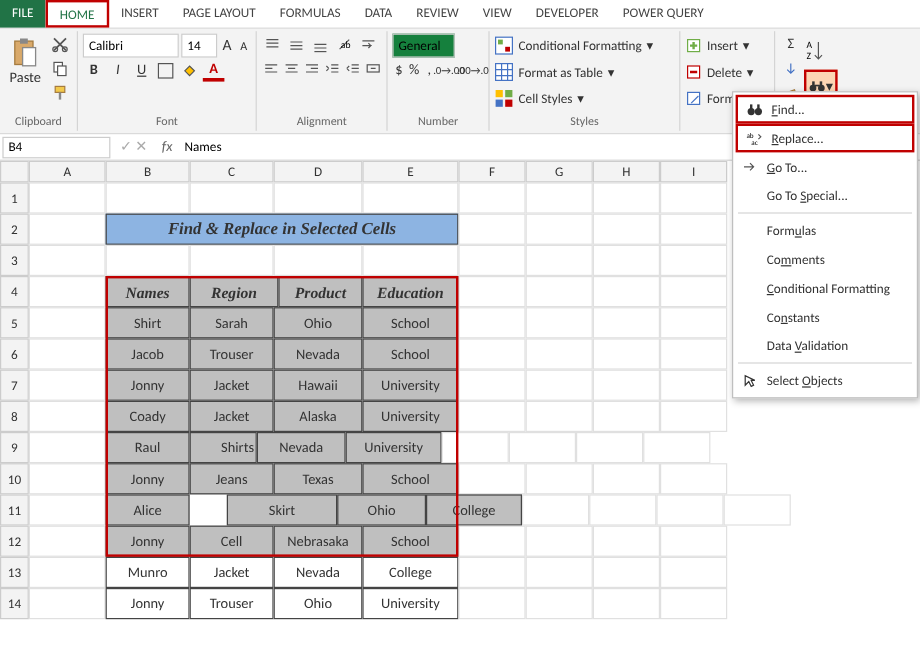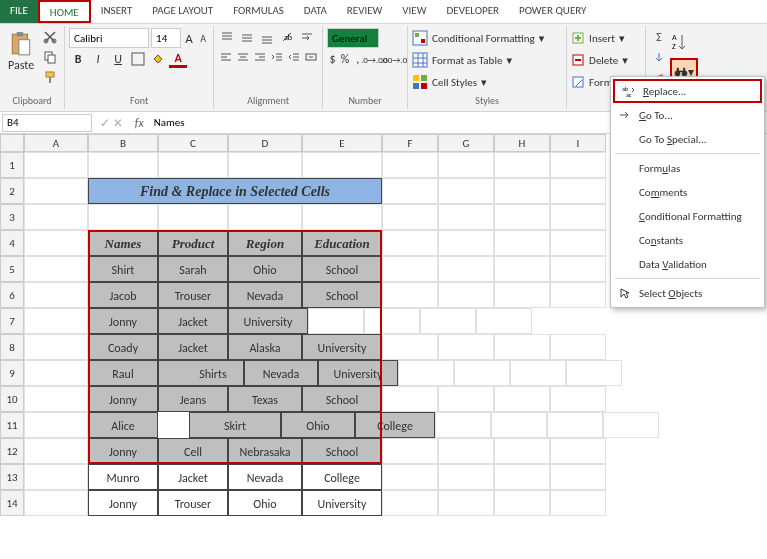--- a/index.html
+++ b/index.html
@@ -386,22 +386,22 @@
           <div class="cell" style="width: 74px;"></div>
           <div class="cell" style="width: 80px;"></div>
           <div class="cell" style="width: 56px;"></div>
           <div class="cell" style="width: 56px;"></div>
           <div class="cell" style="width: 56px;"></div>
           <div class="cell" style="width: 56px;"></div>
         </div>
         <div class="cellrow">
           <div class="cell" style="width: 64px;"></div>
           <div class="cell hdr-cell" style="width: 70px;">Names</div>
+          <div class="cell hdr-cell" style="width: 74px;">Region</div>
           <div class="cell hdr-cell" style="width: 70px;">Product</div>
-          <div class="cell hdr-cell" style="width: 74px;">Region</div>
           <div class="cell hdr-cell" style="width: 80px;">Education</div>
           <div class="cell" style="width: 56px;"></div>
           <div class="cell" style="width: 56px;"></div>
           <div class="cell" style="width: 56px;"></div>
           <div class="cell" style="width: 56px;"></div>
         </div>
         <div class="cellrow">
           <div class="cell" style="width: 64px;"></div>
           <div class="cell data-cell" style="width: 70px;">Shirt</div>
           <div class="cell data-cell" style="width: 70px;">Sarah</div>
@@ -420,41 +420,42 @@
           <div class="cell data-cell" style="width: 80px;">School</div>
           <div class="cell" style="width: 56px;"></div>
           <div class="cell" style="width: 56px;"></div>
           <div class="cell" style="width: 56px;"></div>
           <div class="cell" style="width: 56px;"></div>
         </div>
         <div class="cellrow">
           <div class="cell" style="width: 64px;"></div>
           <div class="cell data-cell" style="width: 70px;">Jonny</div>
           <div class="cell data-cell" style="width: 70px;">Jacket</div>
+          <div class="cell data-cell" style="width: 74px;">Hawaii</div>
           <div class="cell data-cell" style="width: 80px;">University</div>
           <div class="cell" style="width: 56px;"></div>
           <div class="cell" style="width: 56px;"></div>
           <div class="cell" style="width: 56px;"></div>
           <div class="cell" style="width: 56px;"></div>
         </div>
         <div class="cellrow">
           <div class="cell" style="width: 64px;"></div>
           <div class="cell data-cell" style="width: 70px;">Coady</div>
           <div class="cell data-cell" style="width: 70px;">Jacket</div>
           <div class="cell data-cell" style="width: 74px;">Alaska</div>
           <div class="cell data-cell" style="width: 80px;">University</div>
           <div class="cell" style="width: 56px;"></div>
           <div class="cell" style="width: 56px;"></div>
           <div class="cell" style="width: 56px;"></div>
           <div class="cell" style="width: 56px;"></div>
         </div>
         <div class="cellrow">
           <div class="cell" style="width: 64px;"></div>
           <div class="cell data-cell" style="width: 70px;">Raul</div>
-          <div class="cell data-cell" style="width: 86px; padding-left: 24px;">Shirts</div>
+          <div class="cell data-cell" style="width: 56px; padding-left: 24px;">Shirts</div>
           <div class="cell data-cell" style="width: 74px;">Nevada</div>
           <div class="cell data-cell" style="width: 80px;">University</div>
           <div class="cell" style="width: 56px;"></div>
           <div class="cell" style="width: 56px;"></div>
           <div class="cell" style="width: 56px;"></div>
           <div class="cell" style="width: 56px;"></div>
         </div>
         <div class="cellrow">
           <div class="cell" style="width: 64px;"></div>
           <div class="cell data-cell" style="width: 70px;">Jonny</div>
@@ -510,20 +511,31 @@
           <div class="cell" style="width: 56px;"></div>
           <div class="cell" style="width: 56px;"></div>
         </div>
       </div>
   </div>
 
   <div class="red-frame" style="left:88px;top:96px;width:294px;height:234px"></div>
 </div>
 
 <div class="dropdown">
+  <div class="dd-item hl">
+    <span class="dd-icon">
+        <svg width="14" height="12" viewBox="0 0 14 12">
+          <circle cx="4" cy="8" r="3" fill="#333"></circle>
+          <circle cx="10" cy="8" r="3" fill="#333"></circle>
+          <rect x="3" y="2" width="2" height="4" fill="#333"></rect>
+          <rect x="9" y="2" width="2" height="4" fill="#333"></rect>
+        </svg>
+      </span>
+    <span><span class="dd-underline">F</span>ind...</span>
+  </div>
   <div class="dd-item hl">
     <span class="dd-icon">
         <svg width="14" height="12">
           <text x="0" y="6" font-size="6">ab</text>
           <text x="4" y="12" font-size="6">ac</text>
           <path d="M10 3 l2 2 l-2 2" stroke="#555" fill="none"></path>
         </svg>
       </span>
     <span><span class="dd-underline">R</span>eplace...</span>
   </div>

